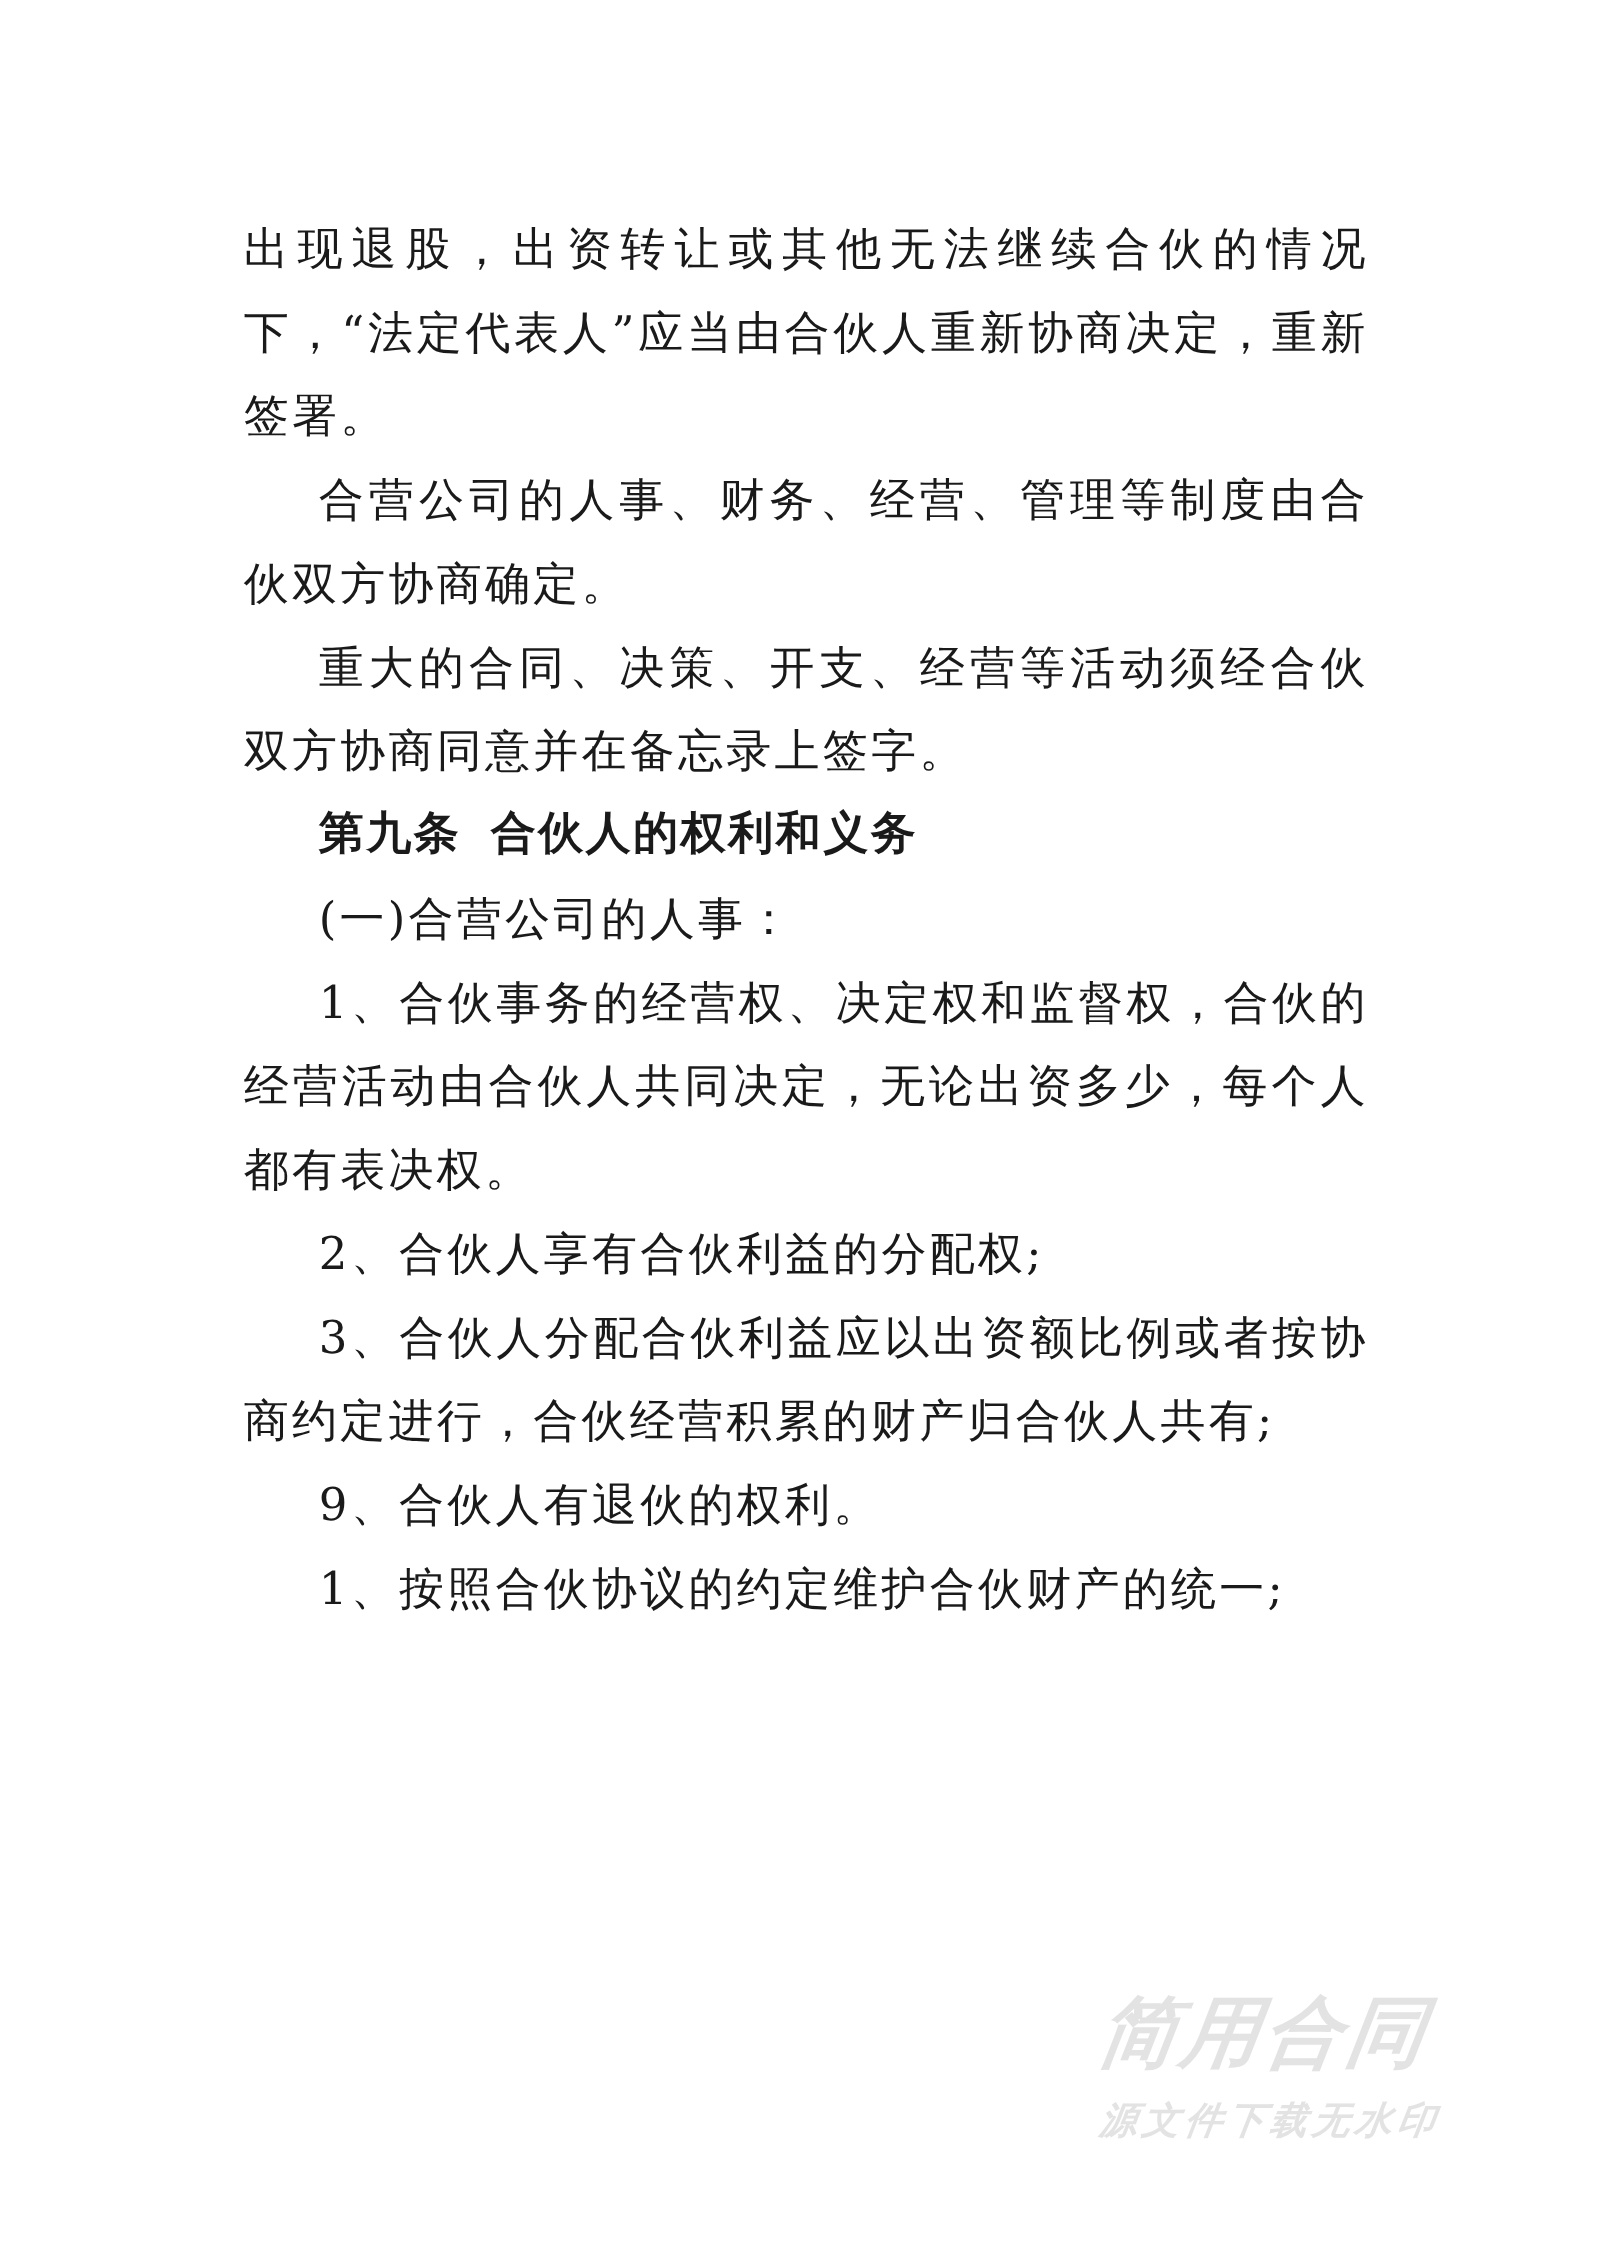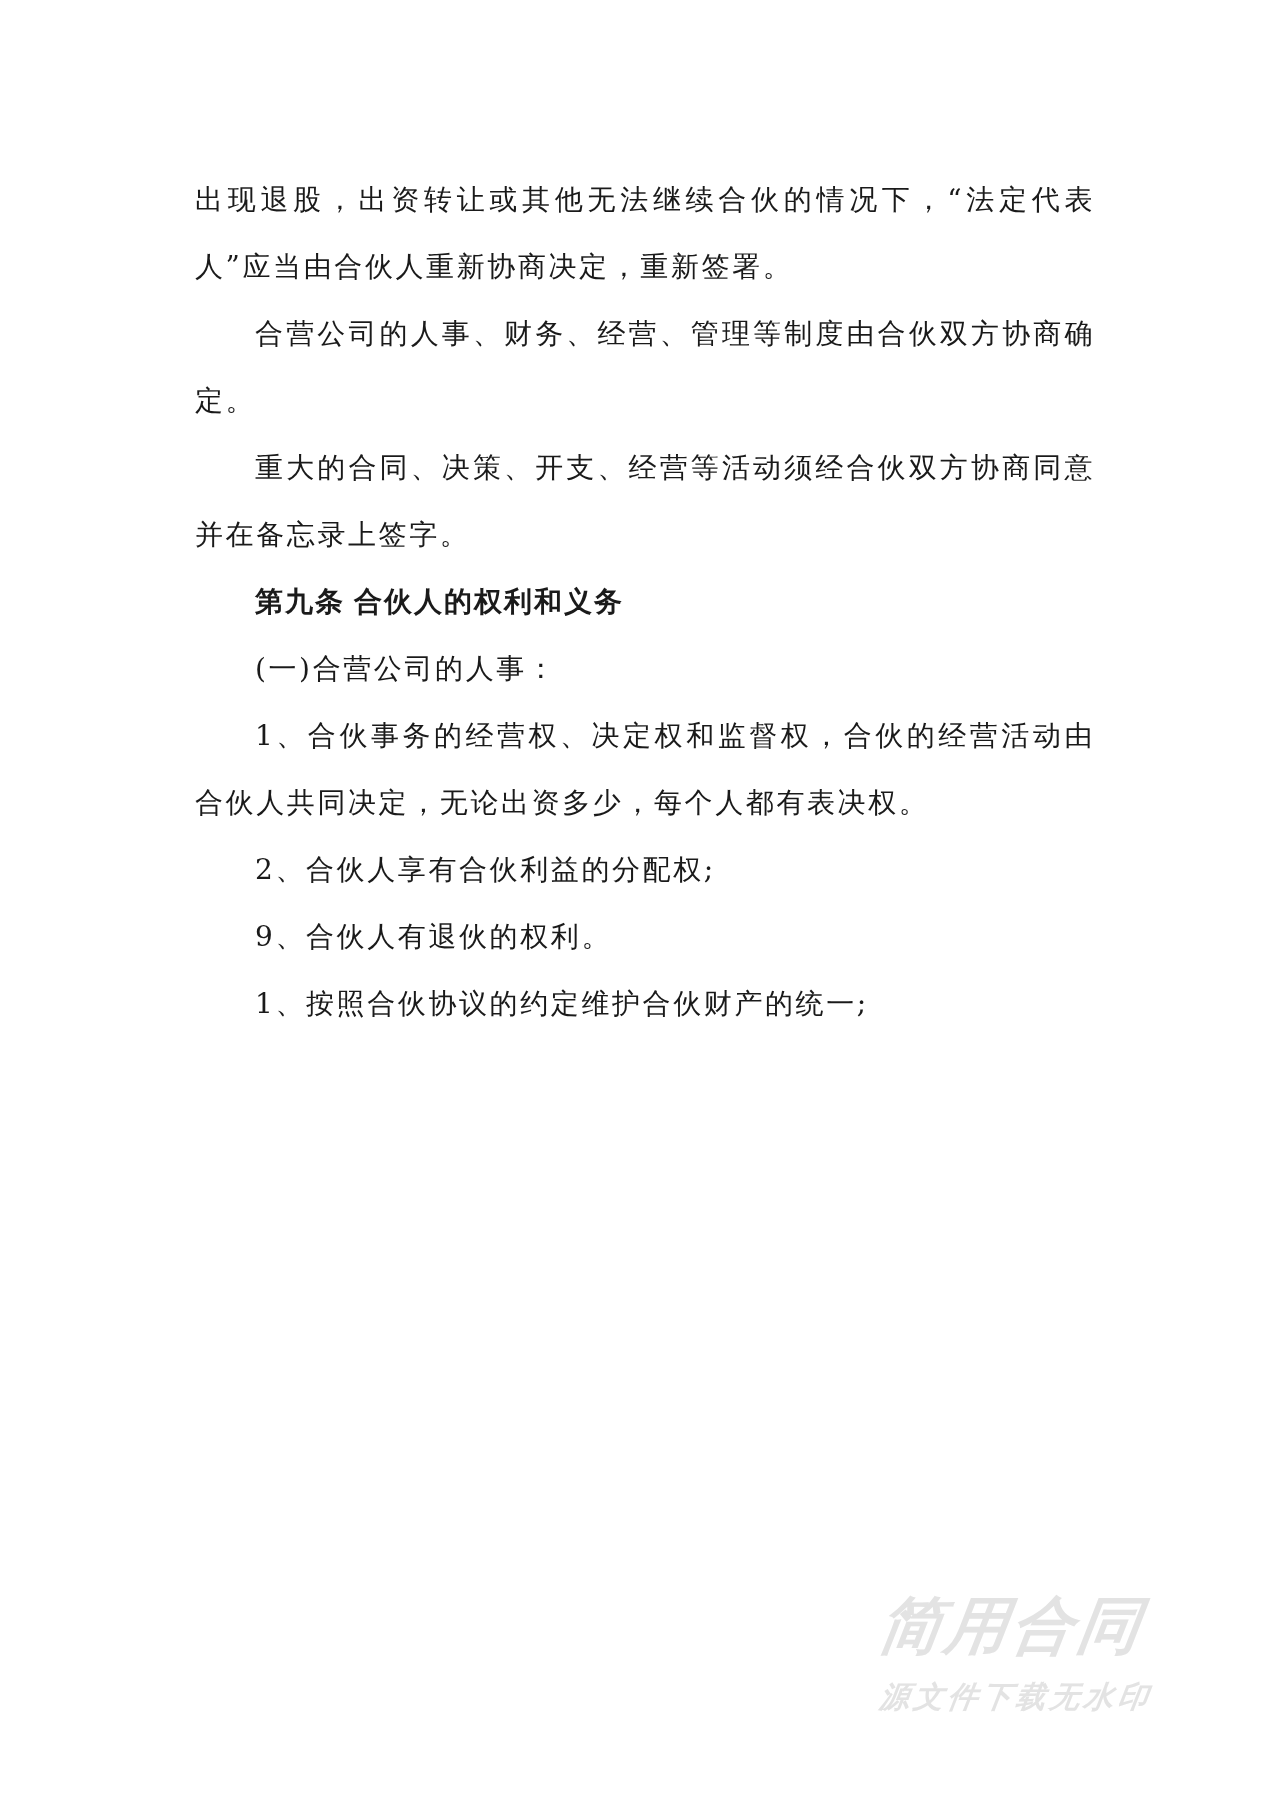--- a/index.html
+++ b/index.html
@@ -15,33 +15,33 @@
       font-family: "DejaVu Serif", "Liberation Serif", serif;
       color: #1a1a1a;
     }
     .page {
       position: absolute;
       left: 195px;
       top: 166px;
       width: 900px;
     }
     .para {
-      font-size: 28px;
+      font-size: 36px;
       line-height: 67px;
       margin: 0;
       text-align: justify;
       text-align-last: left;
       letter-spacing: 2.6px;
       word-break: break-all;
     }
     .para.indent {
       text-indent: 60px;
     }
     .para.heading {
-      font-family: Liberation Serif, serif;
+      font-family: Liberation Mono, monospace;
       font-weight: bold;
       letter-spacing: 2px;
     }
     .blank {
       display: inline-block;
       width: 168px;
       border-bottom: 2px solid #1a1a1a;
       height: 24px;
       vertical-align: baseline;
       margin: 0 2px;
@@ -85,20 +85,21 @@
   <p class="para indent">重大的合同、决策、开支、经营等活动须经合伙双方协商同意并在备忘录上签字。</p>
 
   <p class="para indent heading">第九条 合伙人的权利和义务</p>
 
   <p class="para indent">(一)合营公司的人事：</p>
 
   <p class="para indent">1、合伙事务的经营权、决定权和监督权，合伙的经营活动由合伙人共同决定，无论出资多少，每个人都有表决权。</p>
 
   <p class="para indent">2、合伙人享有合伙利益的分配权;</p>
 
+  <p class="para indent">3、合伙人分配合伙利益应以出资额比例或者按协商约定进行，合伙经营积累的财产归合伙人共有;</p>
 
   <p class="para indent">9、合伙人有退伙的权利。</p>
 
 
   <p class="para indent">1、按照合伙协议的约定维护合伙财产的统一;</p>
 </div>
 
 <div class="watermark">
   <div class="wm-main">简用合同</div>
   <div class="wm-sub">源文件下载无水印</div>

